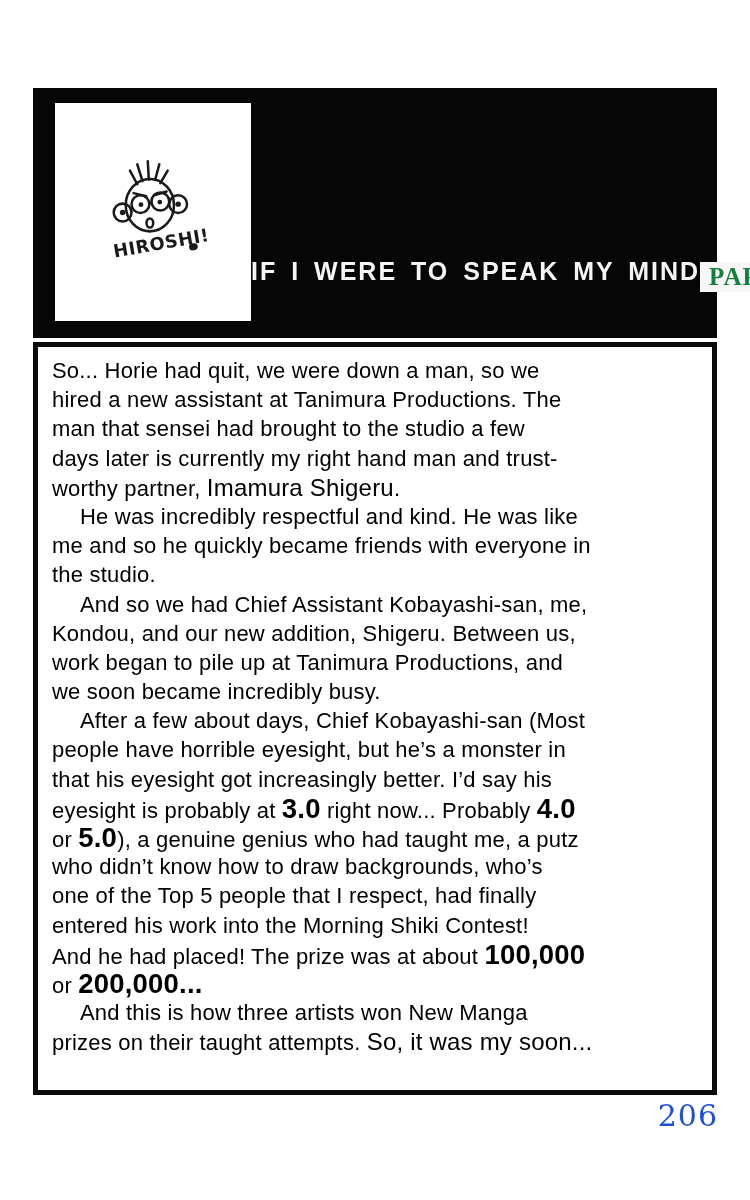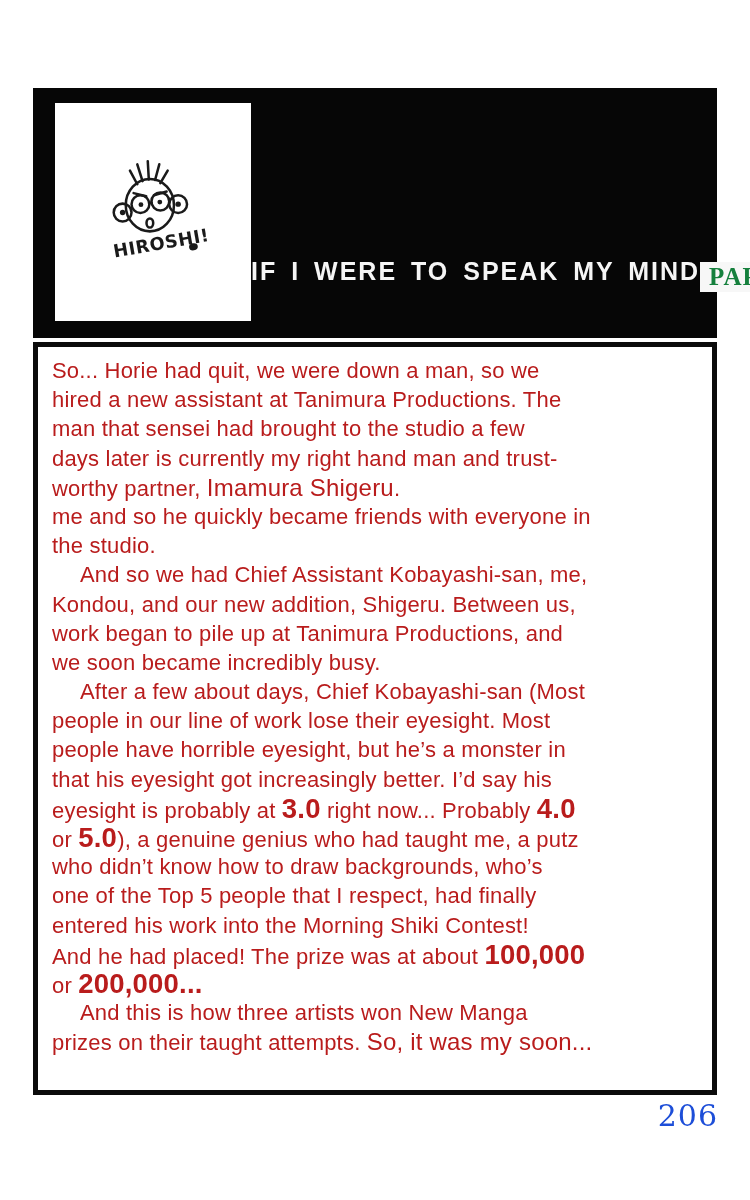--- a/index.html
+++ b/index.html
@@ -56,21 +56,21 @@
   
   .text-panel {
     position: absolute;
     left: 33px; top: 342px;
     width: 684px; height: 753px;
     box-sizing: border-box;
     border: 5px solid #0b0b0b;
     background: #ffffff;
     padding: 9px 10px 0 14px;
     overflow: hidden;
-    color: #b91c1c;
+    color: #000000;
   }
   .line {
     height: 29.2px;
     line-height: 29.2px;
     font-size: 22px;
     white-space: nowrap;
     letter-spacing: 0.2px;
   }
   .line.indent { padding-left: 28px; }
   .line span.b  { font-weight: 400; font-size: 24px; }
@@ -135,28 +135,28 @@
       <div class="part-badge">PART29</div>
     </div>
   </div>
 
   <div class="text-panel">
       <div class="line"><span>So... Horie had quit, we were down a man, so we</span></div>
       <div class="line"><span>hired a new assistant at Tanimura Productions. The</span></div>
       <div class="line"><span>man that sensei had brought to the studio a few</span></div>
       <div class="line"><span>days later is currently my right hand man and trust-</span></div>
       <div class="line"><span>worthy partner, </span><span class="b">Imamura Shigeru</span><span>.</span></div>
+      <div class="line indent"><span>He was incredibly respectful and kind. He was like</span></div>
       <div class="line"><span>me and so he quickly became friends with everyone in</span></div>
       <div class="line"><span>the studio.</span></div>
       <div class="line indent"><span>And so we had Chief Assistant Kobayashi-san, me,</span></div>
       <div class="line"><span>Kondou, and our new addition, Shigeru. Between us,</span></div>
       <div class="line"><span>work began to pile up at Tanimura Productions, and</span></div>
       <div class="line"><span>we soon became incredibly busy.</span></div>
       <div class="line indent"><span>After a few about days, Chief Kobayashi-san (Most</span></div>
-      <div class="line"><span>people in our line of work lose their eyesight. Most</span></div>
       <div class="line"><span>people have horrible eyesight, but he’s a monster in</span></div>
       <div class="line"><span>that his eyesight got increasingly better. I’d say his</span></div>
       <div class="line"><span>eyesight is probably at </span><span class="lg">3.0</span><span> right now... Probably </span><span class="lg">4.0</span></div>
       <div class="line"><span>or </span><span class="lg">5.0</span><span>), a genuine genius who had taught me, a putz</span></div>
       <div class="line"><span>who didn’t know how to draw backgrounds, who’s</span></div>
       <div class="line"><span>one of the Top 5 people that I respect, had finally</span></div>
       <div class="line"><span>entered his work into the Morning Shiki Contest!</span></div>
       <div class="line"><span>And he had placed! The prize was at about </span><span class="lg">100,000</span></div>
       <div class="line"><span>or </span><span class="lg">200,000...</span></div>
       <div class="line indent"><span>And this is how three artists won New Manga</span></div>

